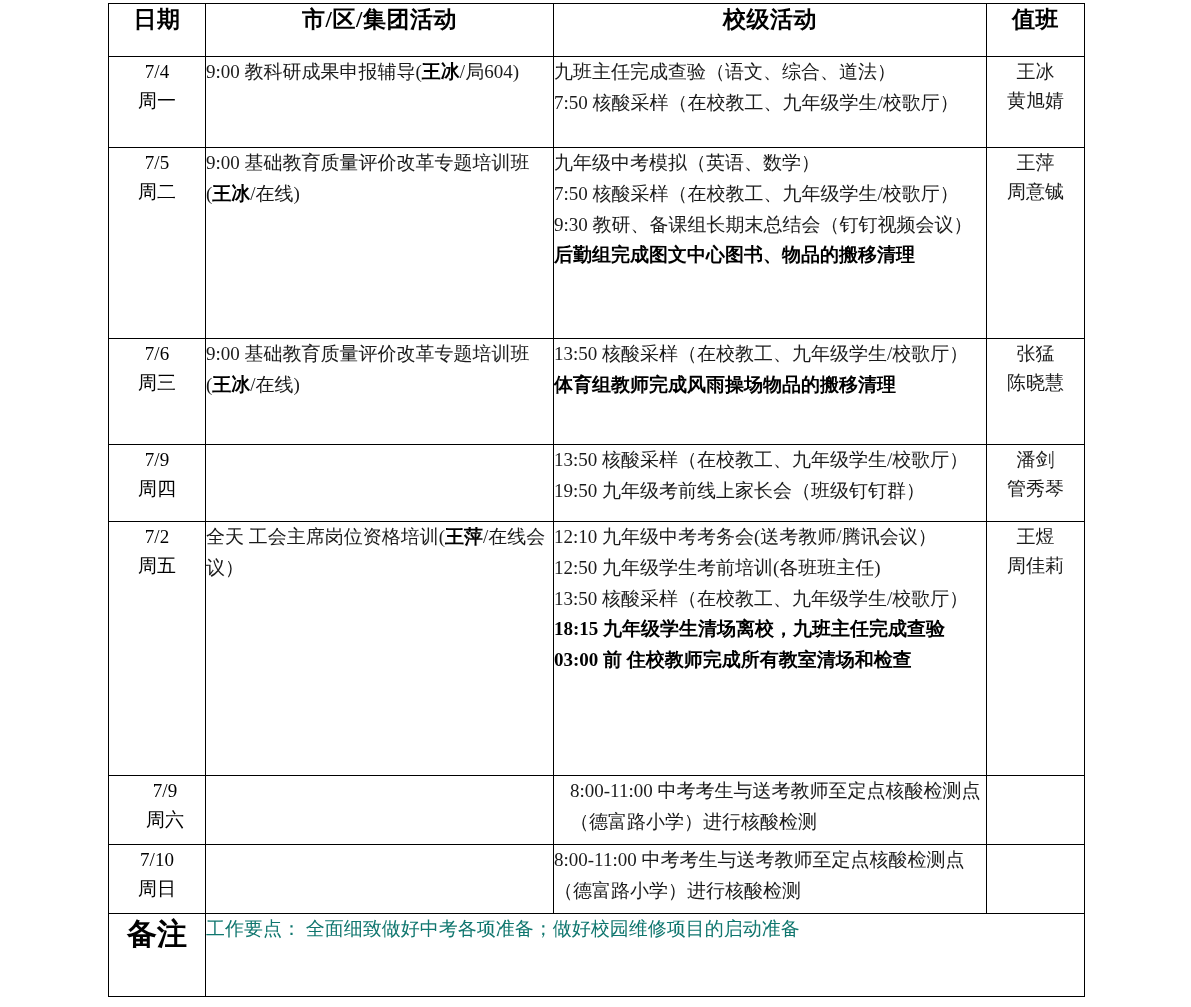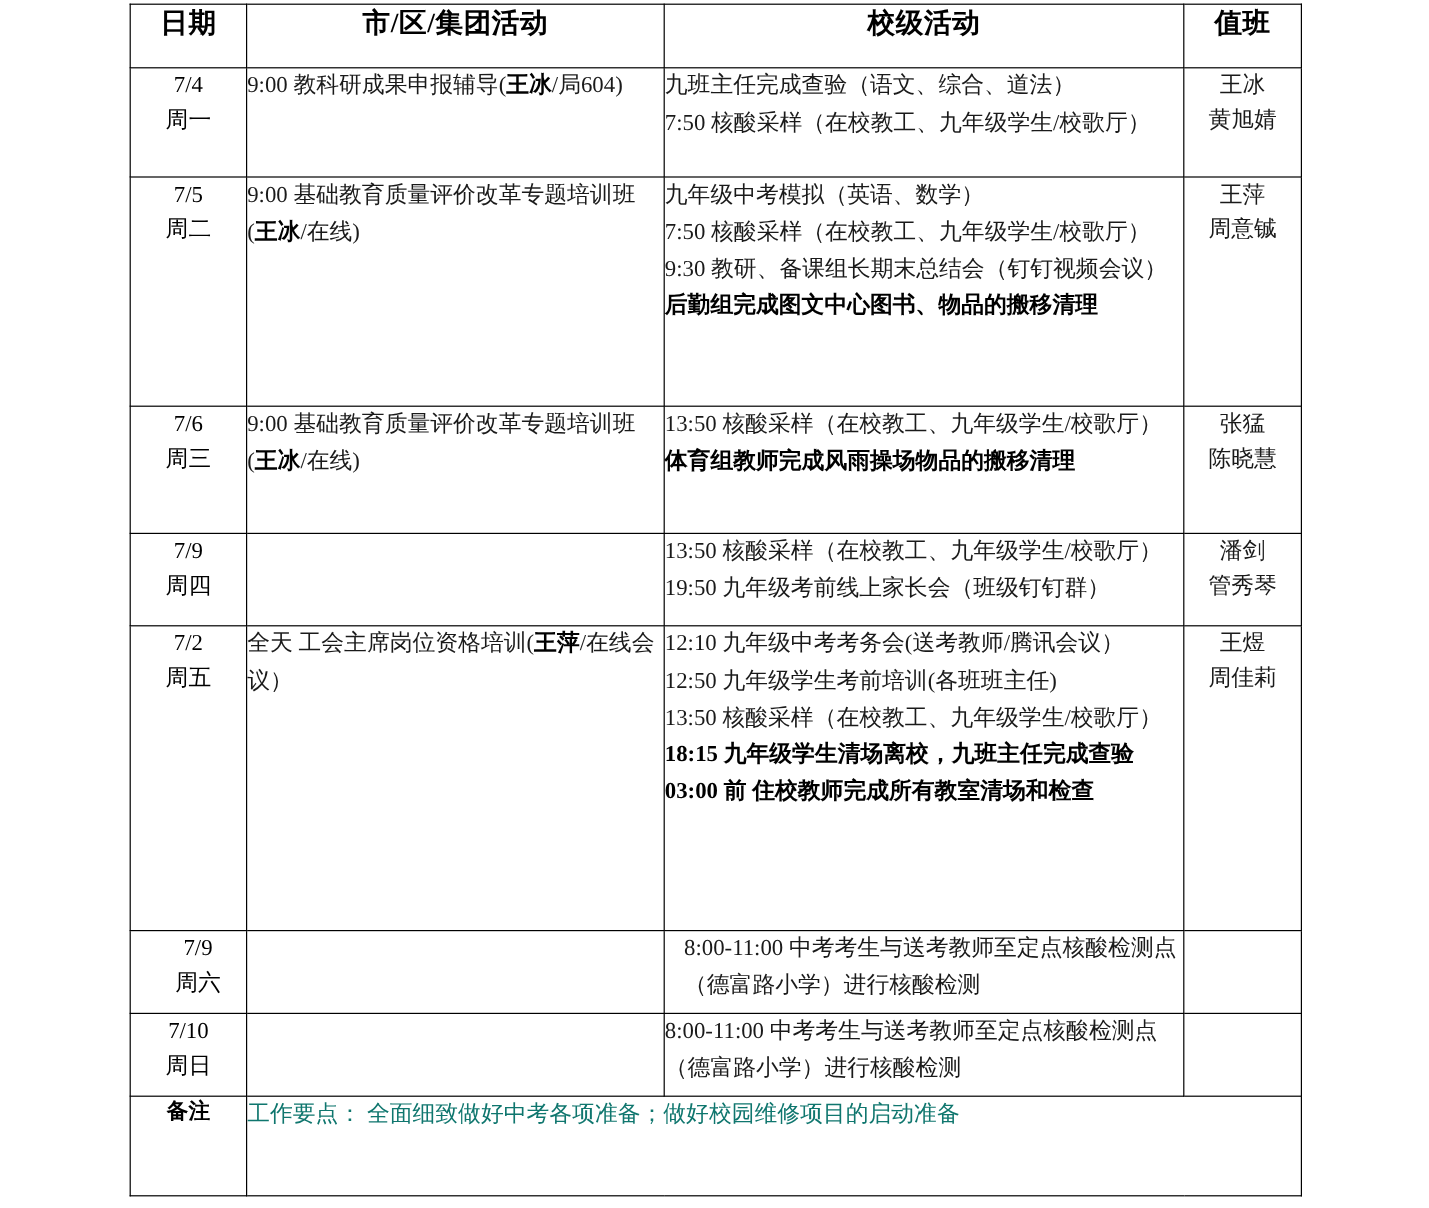--- a/index.html
+++ b/index.html
@@ -87,21 +87,21 @@
     color: #000;
   }
   .act-line b { font-weight: bold; color: #000; }
   .act-cell.empty { padding: 0; }
 
   
   .remark-label {
     text-align: center;
     vertical-align: middle;
     font-weight: bold;
-    font-size: 18px;
+    font-size: 30px;
   }
   .remark-body {
     font-size: 19px;
     padding: 9px 6px 8px 7px;
     line-height: 1.6;
     color: #0f766e;
   }
 
   
   tr.r-0704 > td { height: 90px; }

